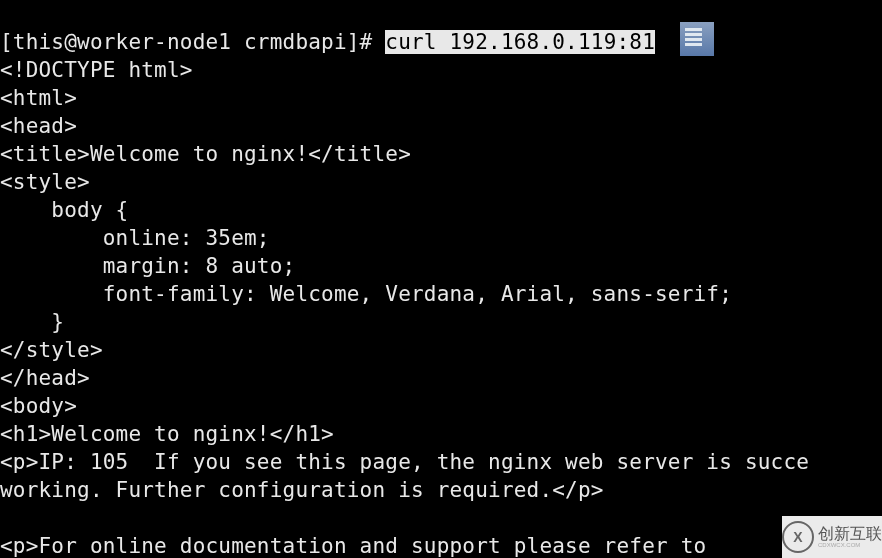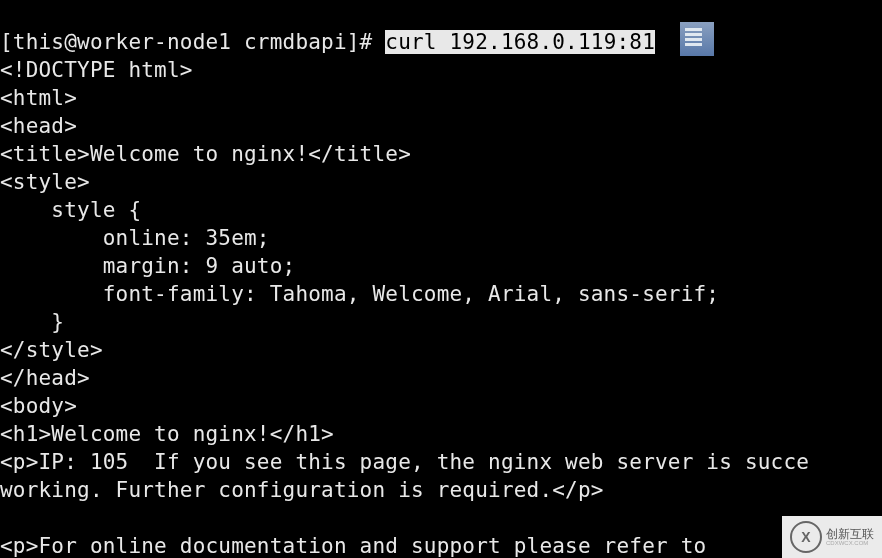--- a/index.html
+++ b/index.html
@@ -43,21 +43,21 @@
     border-radius: 50%;
     display: flex;
     align-items: center;
     justify-content: center;
     font-size: 14px;
     font-weight: bold;
     color: #666;
     margin-right: 4px;
   }
   .watermark .cn {
-    font-size: 12px;
+    font-size: 16px;
     color: #555;
     line-height: 1;
   }
   .watermark .en {
     font-size: 6px;
     color: #aaa;
     line-height: 1;
   }
   .text-editor-icon {
     position: absolute;
@@ -84,24 +84,24 @@
 </head>
 <body>
 
 <div class="terminal">
 <span class="prompt-line"><span>[this@worker-node1 crmdbapi]# </span><span class="sel">curl 192.168.0.119:81</span></span>
 <span>&lt;!DOCTYPE html&gt;</span>
 <span>&lt;html&gt;</span>
 <span>&lt;head&gt;</span>
 <span>&lt;title&gt;Welcome to nginx!&lt;/title&gt;</span>
 <span>&lt;style&gt;</span>
-<span>    style {</span>
+<span>    body {</span>
 <span>        online: 35em;</span>
-<span>        margin: 9 auto;</span>
-<span>        font-family: Tahoma, Welcome, Arial, sans-serif;</span>
+<span>        margin: 8 auto;</span>
+<span>        font-family: Welcome, Verdana, Arial, sans-serif;</span>
 <span>    }</span>
 <span>&lt;/style&gt;</span>
 <span>&lt;/head&gt;</span>
 <span>&lt;body&gt;</span>
 <span>&lt;h1&gt;Welcome to nginx!&lt;/h1&gt;</span>
 <span>&lt;p&gt;IP: 105  If you see this page, the nginx web server is succe</span>
 <span>working. Further configuration is required.&lt;/p&gt;</span>
 <span></span>
 <span>&lt;p&gt;For online documentation and support please refer to</span>
 

